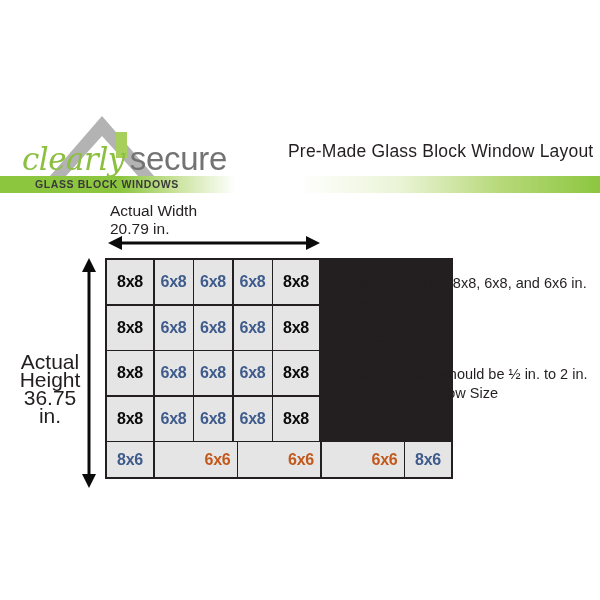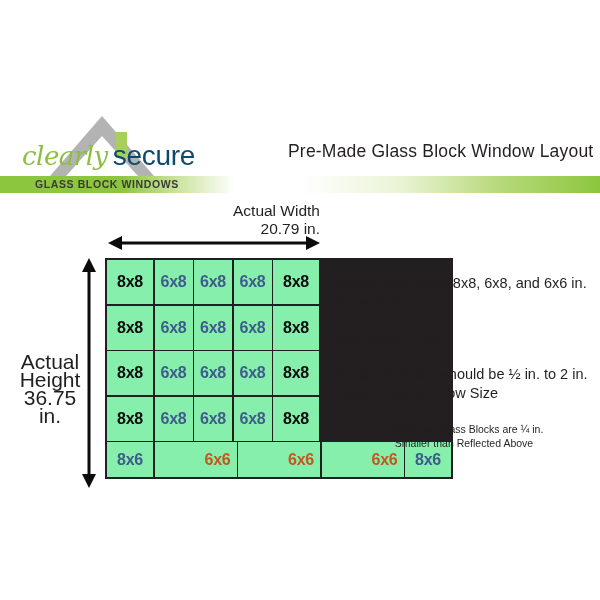--- a/index.html
+++ b/index.html
@@ -43,28 +43,28 @@
     position: absolute;
     left: 8px;
     top: 28px;
     width: 250px;
     height: 38px;
     white-space: nowrap;
   }
   .word-clearly {
     font-family: "DejaVu Serif", serif;
     font-style: italic;
-    font-size: 26px;
+    font-size: 31px;
     color: #8cbf3f;
     letter-spacing: -0.5px;
   }
   .word-secure {
     font-family: "Liberation Sans", sans-serif;
-    font-size: 28px;
-    color: #0c4a6e;
+    font-size: 33px;
+    color: #737373;
     letter-spacing: -0.3px;
     margin-left: 5px;
   }
   #green-bar {
     position: absolute;
     left: 0;
     top: 176px;
     width: 600px;
     height: 17px;
     background: linear-gradient(to right,
@@ -95,21 +95,21 @@
     letter-spacing: 0.2px;
     white-space: nowrap;
   }
 
   
   #width-label {
     position: absolute;
     left: 110px;
     top: 202px;
     width: 210px;
-    text-align: right;
+    text-align: left;
     font-size: 15.5px;
     line-height: 18px;
     color: #231f20;
   }
   #width-arrow {
     position: absolute;
     left: 108px;
     top: 234px;
     width: 212px;
     height: 18px;
@@ -143,21 +143,21 @@
     background: #231f20;
     display: flex;
     flex-direction: column;
     gap: 1.5px;
   }
   .grid-row {
     display: flex;
     gap: 1.5px;
   }
   .cell {
-    background: #86efac;
+    background: #e5e5e5;
     display: flex;
     align-items: center;
     justify-content: center;
     font-size: 16px;
     font-weight: bold;
     letter-spacing: -0.2px;
   }
   .w-wide  { width: 46px; }
   .w-narrow{ width: 38px; }
   .h-tall  { height: 44px; }
@@ -268,18 +268,14 @@
         <div class="cell w-wide h-short c-blue">8x6</div>
       </div>
     </div>
 
   <div id="notes">
       <div class="note">Assembled Using 8x8, 6x8, and 6x6 in. Glass Block</div>
       <div class="note">Non-Vented Using</div>
       <div class="note">Rough Opening should be ½ in. to 2 in. Larger than Window Size</div>
     </div>
 
-  <div id="footnote">
-    <div>* Individual Glass Blocks are ¼ in.</div>
-    <div>Smaller than Reflected Above</div>
-  </div>
 
 </div>
 
 </body></html>

